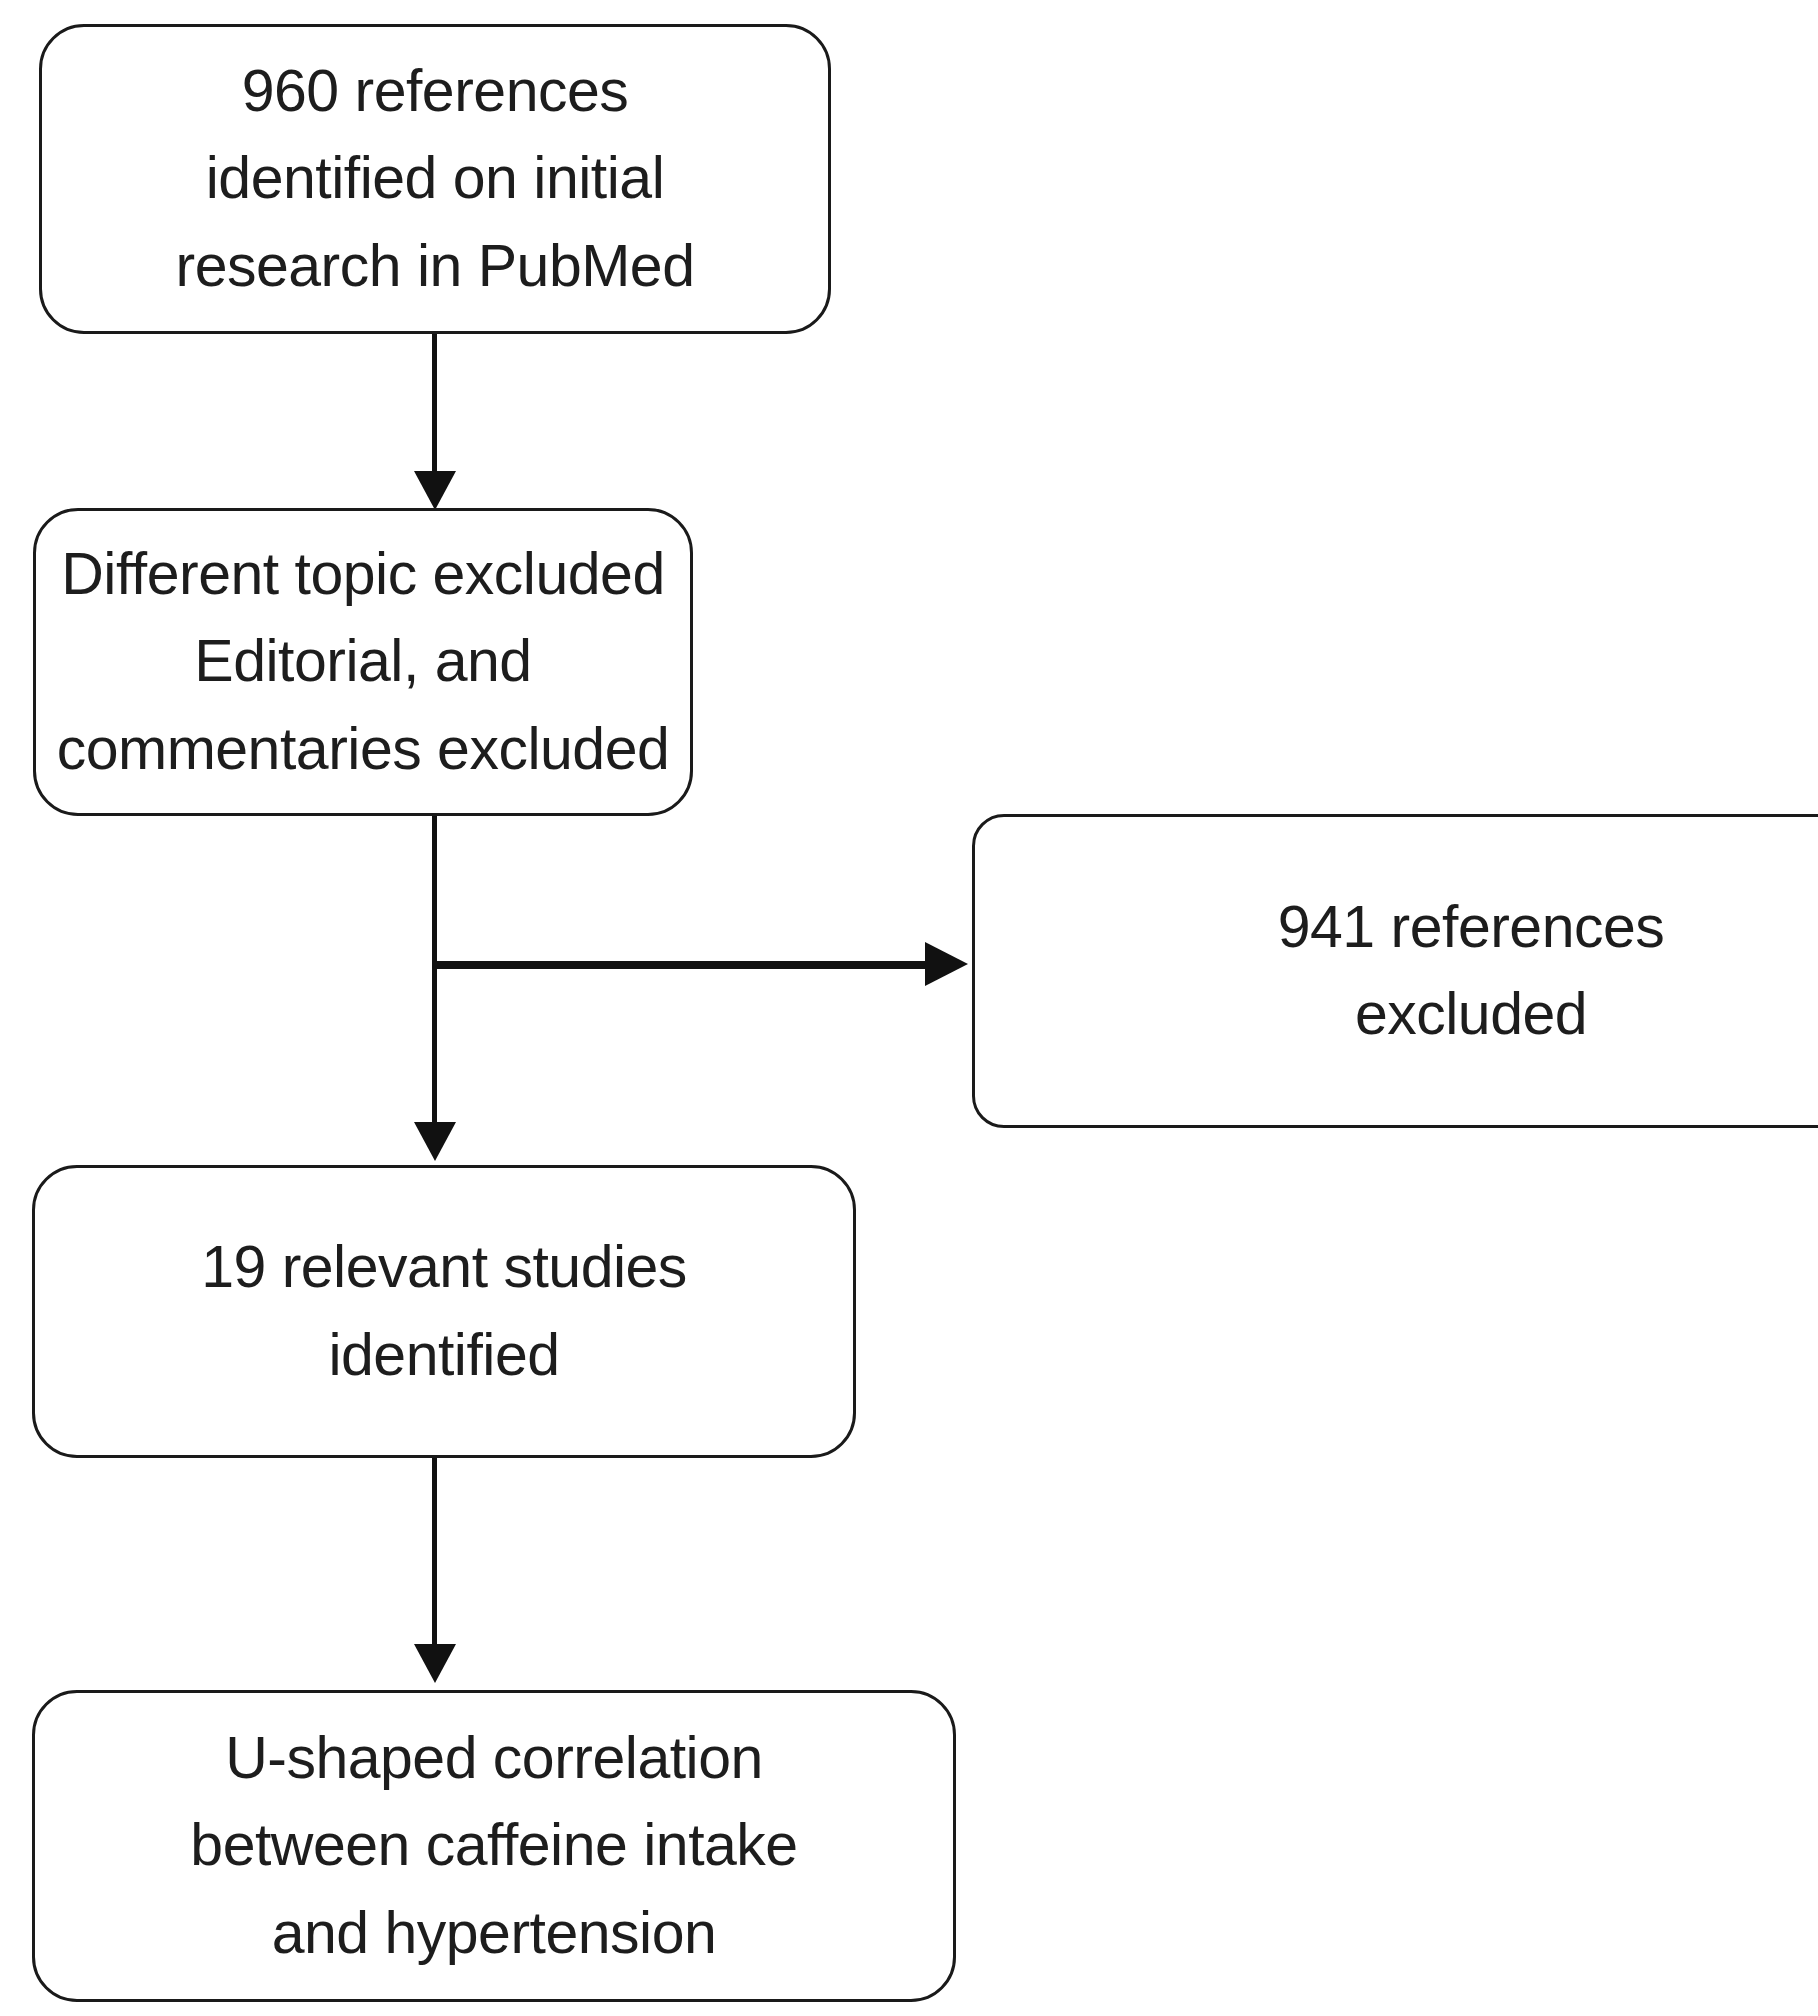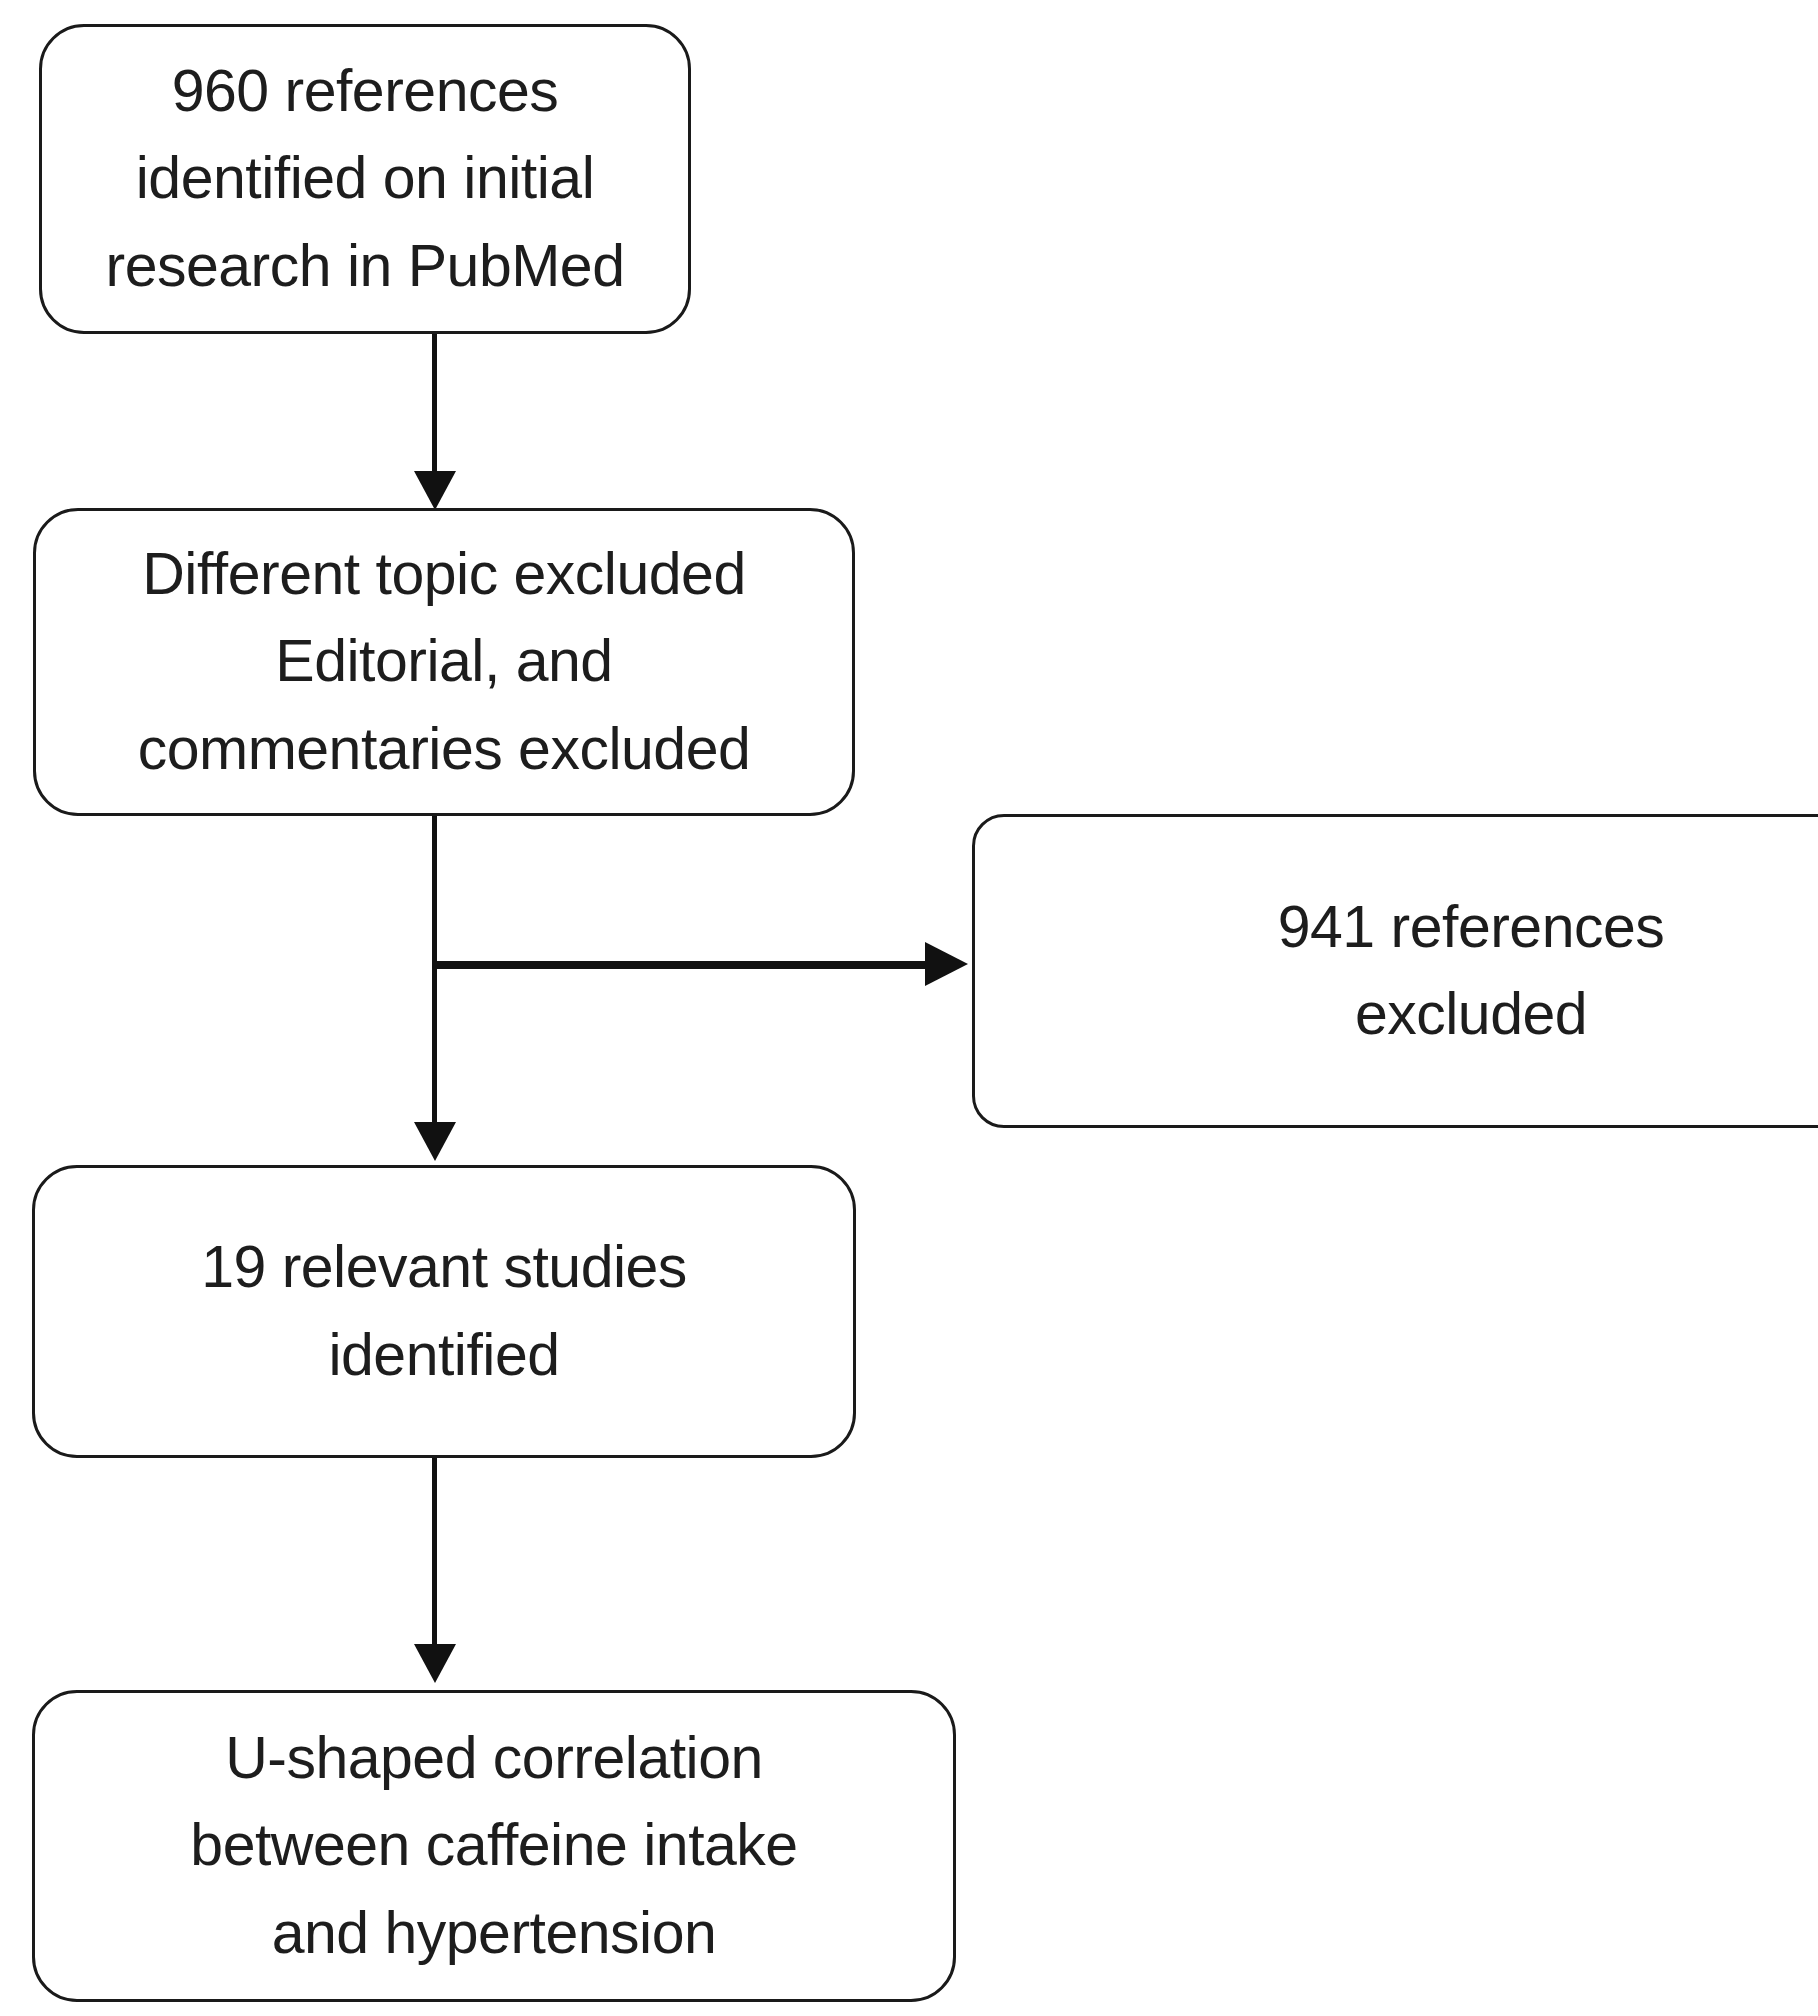--- a/index.html
+++ b/index.html
@@ -25,22 +25,22 @@
     display: flex;
     align-items: center;
     justify-content: center;
     text-align: center;
     font-size: 59px;
     line-height: 1.48;
     white-space: pre-line;
     letter-spacing: -0.5px;
     padding: 0 15px;
   }
-  .node-initial   { left: 39px;   top: 24px;   width: 652px; height: 310px; }
-  .node-criteria  { left: 33px;   top: 508px;  width: 822px; height: 308px; }
+  .node-initial   { left: 39px;   top: 24px;   width: 792px; height: 310px; }
+  .node-criteria  { left: 33px;   top: 508px;  width: 660px; height: 308px; }
   .node-excluded  { left: 972px; top: 814px;  width: 998px; height: 314px; border-radius: 32px; }
   .node-relevant  { left: 32px;   top: 1165px; width: 824px; height: 293px; }
   .node-conclusion{ left: 32px;   top: 1690px; width: 924px; height: 312px; }
 
   .shaft-v {
     position: absolute;
     width: 4.6px;
     background: #111111;
   }
   .shaft-h {

